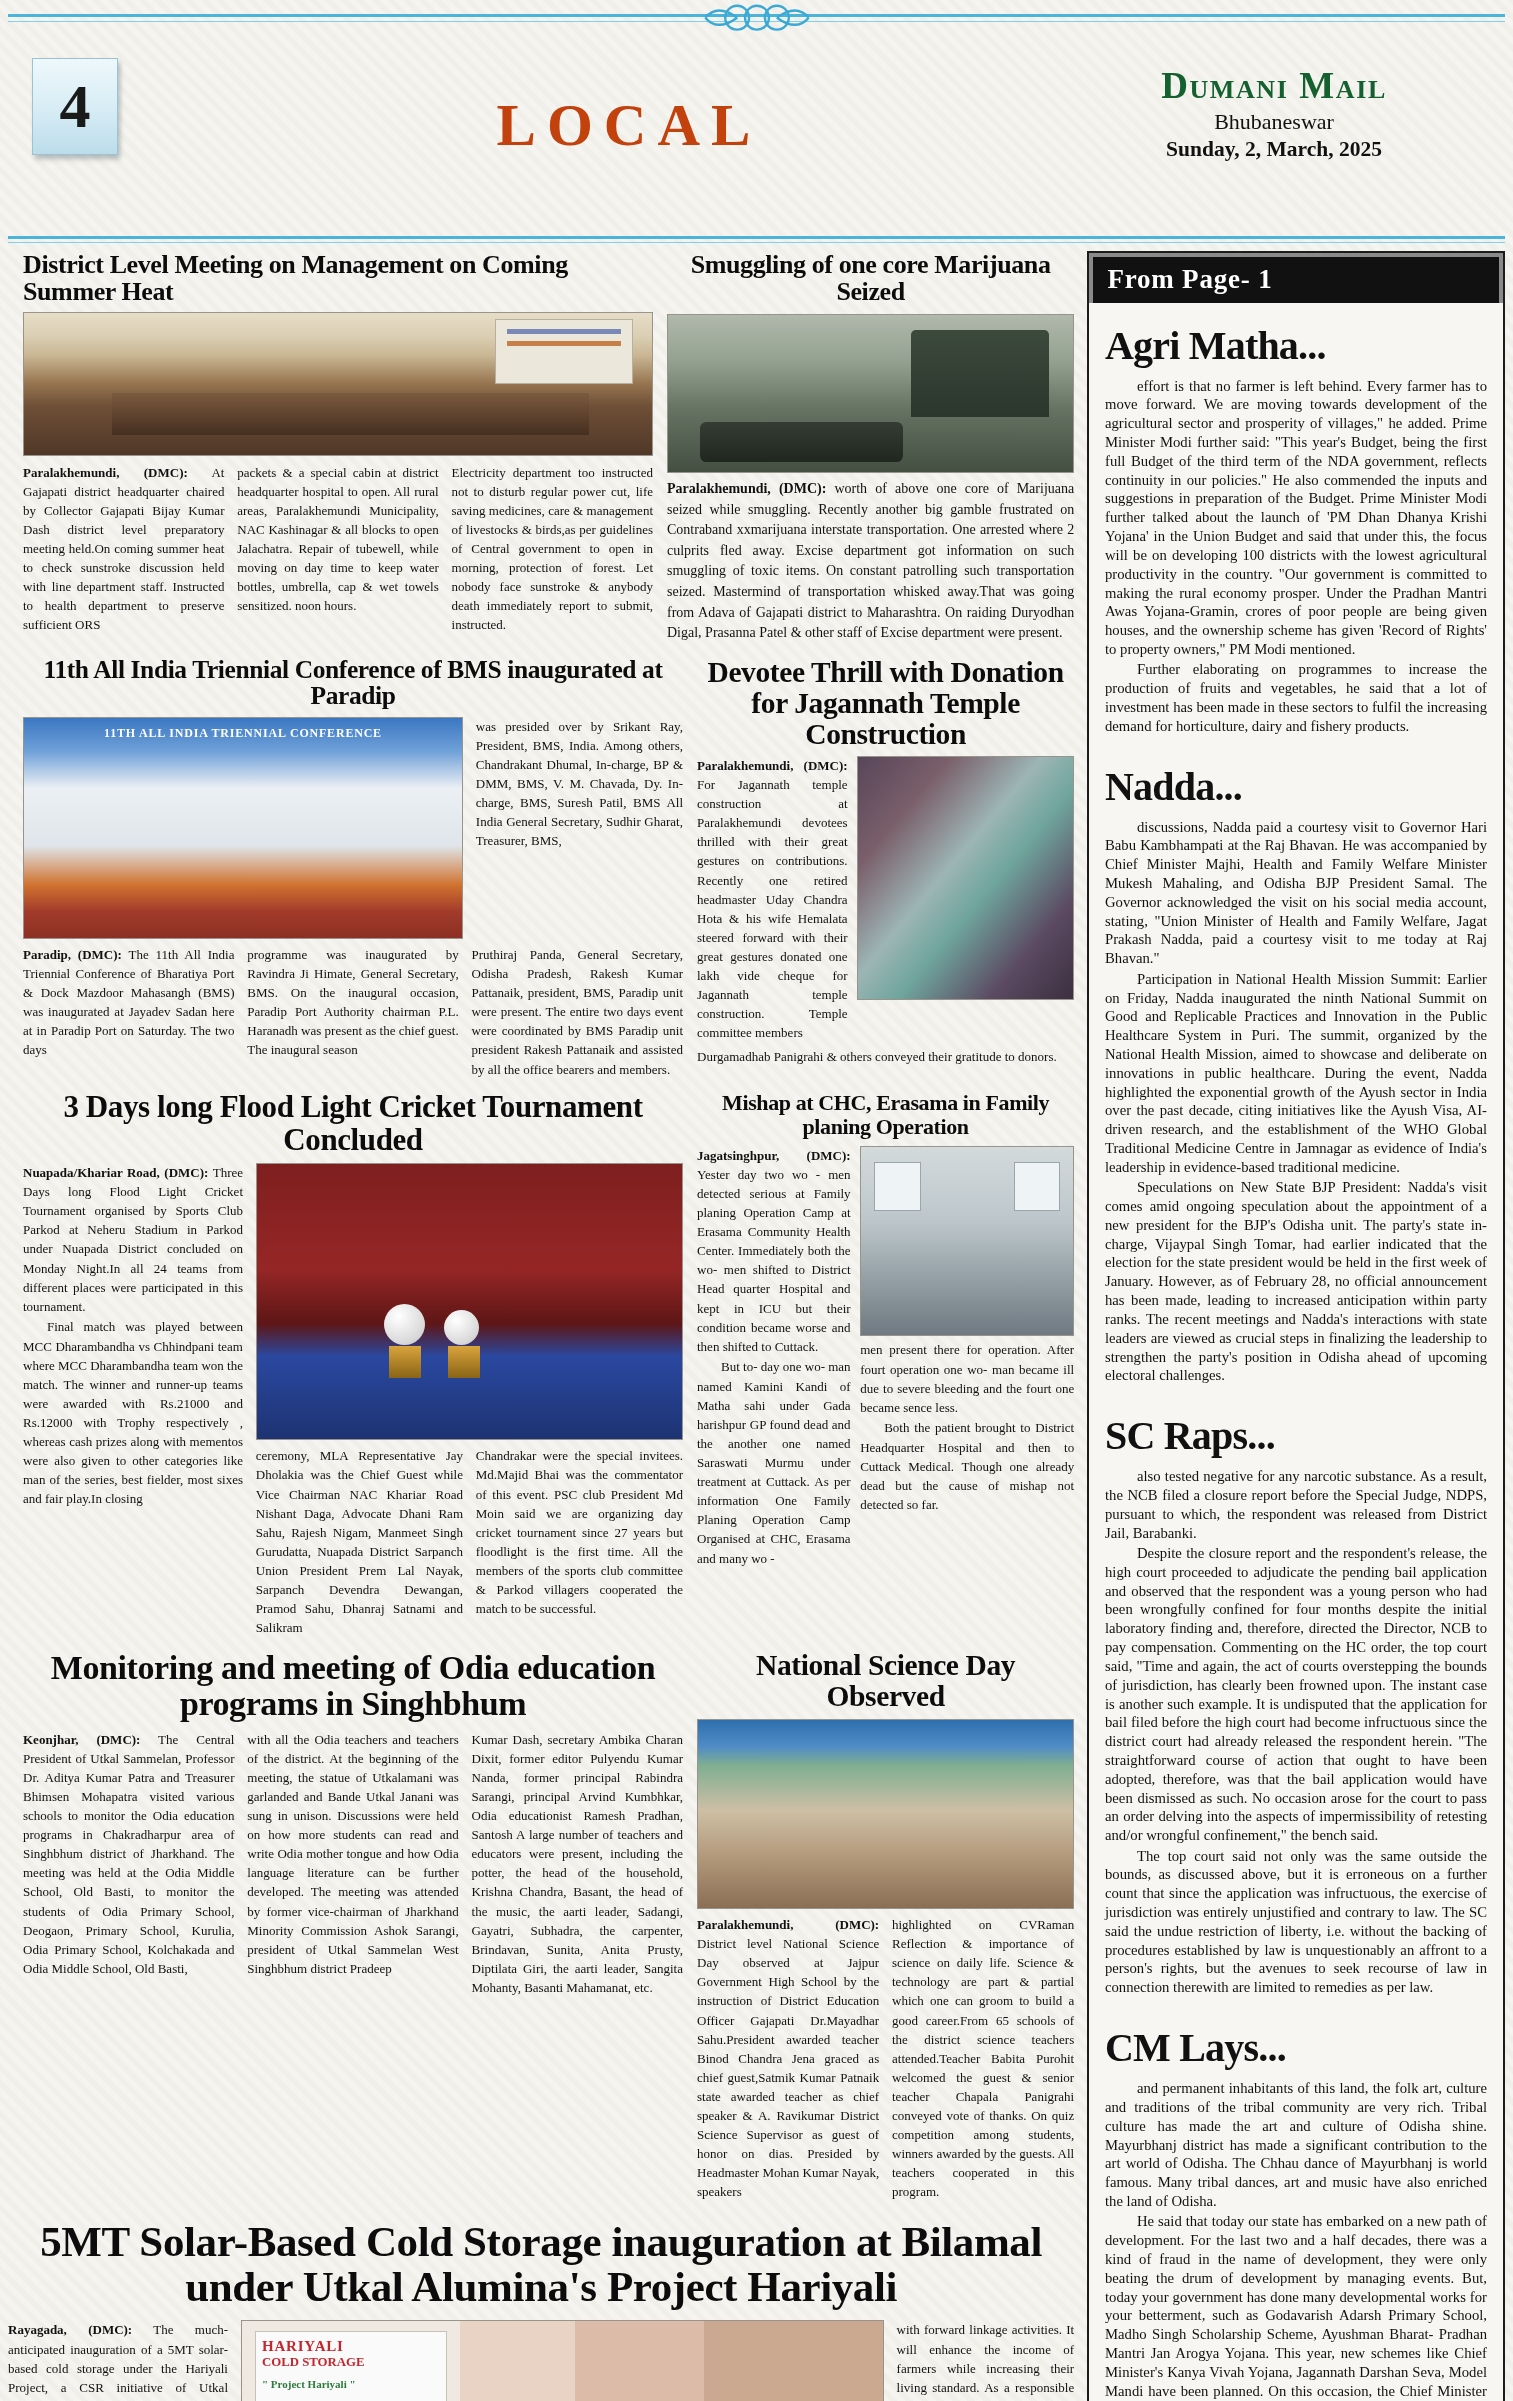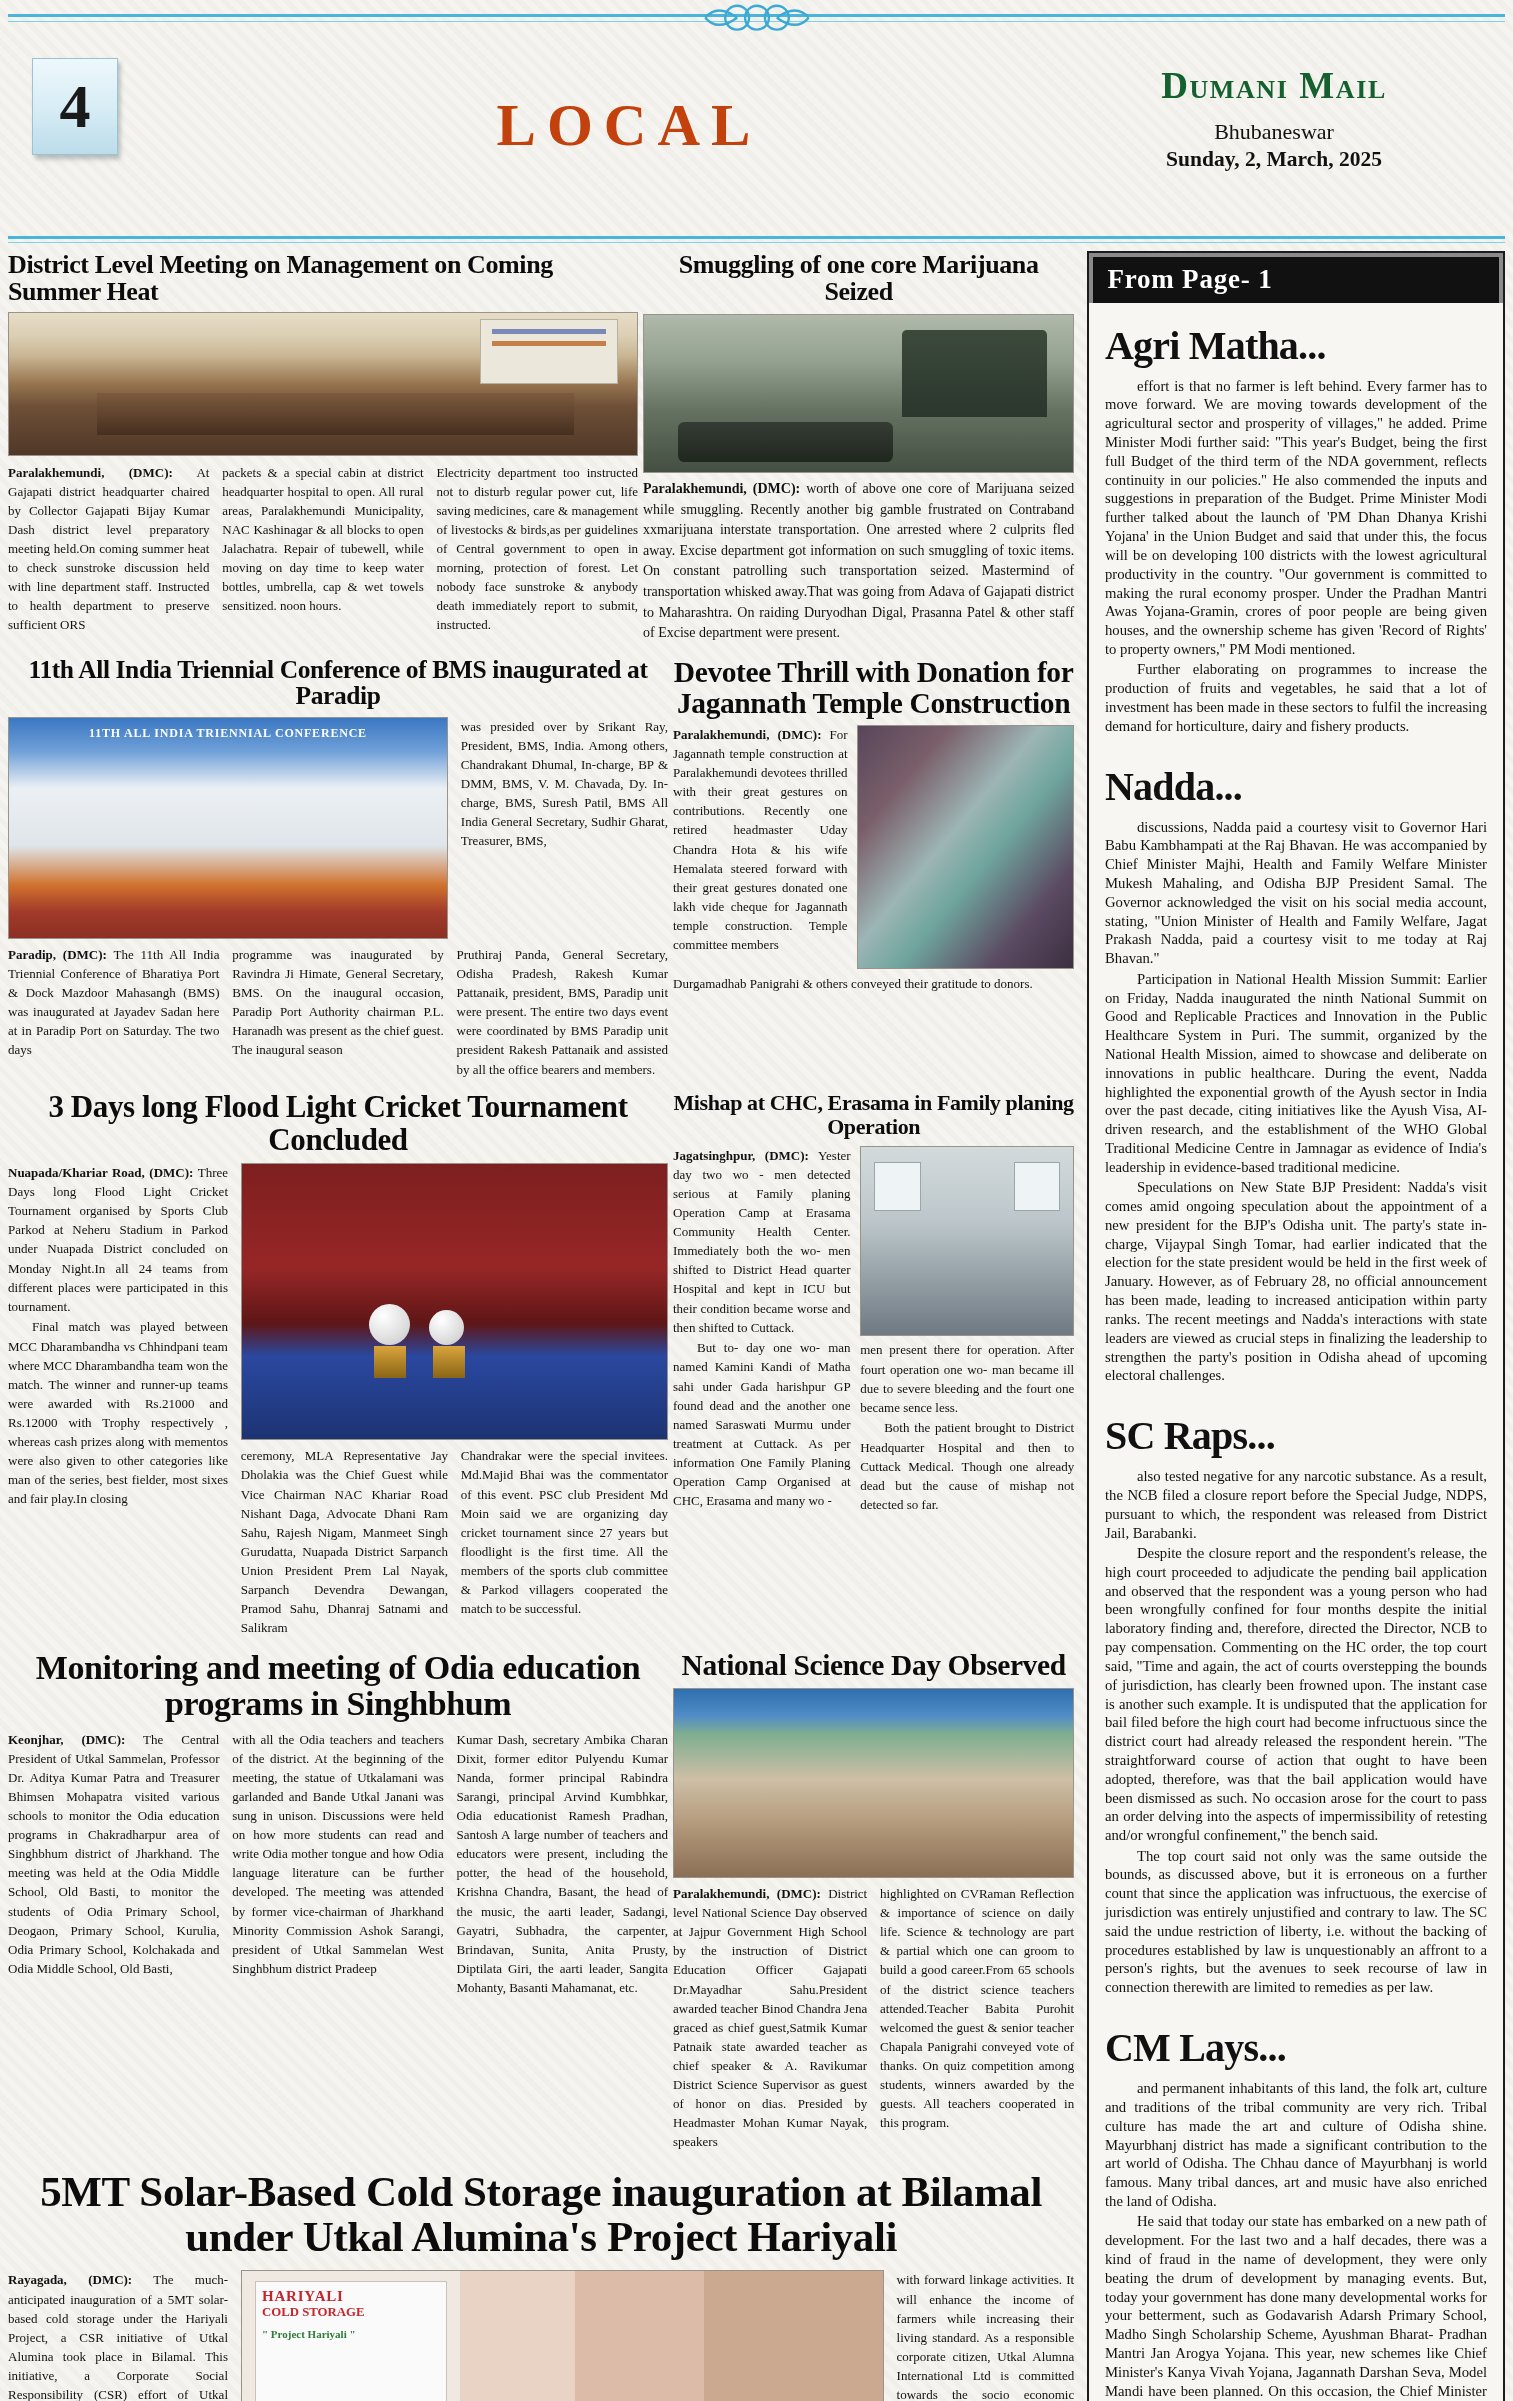--- a/index.html
+++ b/index.html
@@ -23,28 +23,28 @@
     border:1.6px solid #9cc3d4; box-shadow:3.2px 4px 4.8px rgba(60,80,90,.35);
     display:flex; align-items:center; justify-content:center;
   }
   .pagenum { font-size:62px; font-weight:bold; color:#1a1a1a; }
   .section-title {
     text-align:center; font-size:59px; letter-spacing:11px; font-weight:bold;
     color:#c2410c; padding-top:48px; font-family:"Liberation Serif", serif;
   }
   .mast-right { text-align:center; padding-top:21px; }
   .paper-name { font-variant:small-caps; font-weight:bold; font-size:37px; color:#14602f; letter-spacing:1.6px; }
-  .mast-city { font-size:22px; margin-top:12px; }
+  .mast-city { font-size:22px; margin-top:2px; }
   .mast-date { font-size:21.5px; font-weight:bold; margin-top:1.6px; }
   .header-rule { border-top:3.2px solid #49b4dc; border-bottom:1.6px solid #7fd0ea; height:7.2px; margin:0 0 8px 0; }
 
   
   .content { display:grid; grid-template-columns:1fr 418px; column-gap:12.8px; align-items:start; }
   .left-zone { display:flex; flex-direction:column; }
-  .row { display:grid; column-gap:5px; margin-bottom:12.8px; }
+  .row { display:grid; column-gap:14px; margin-bottom:12.8px;margin-left:15px; }
   .row-1 { grid-template-columns:630px 1fr; }
   .row-2 { grid-template-columns:660px 1fr; }
 
   
   .hl { font-weight:bold; line-height:1.05; color:#0c0c0c; letter-spacing:-0.4px; }
   .hl-left { text-align:left; }
   .hl-c { text-align:center; }
   .body-txt { font-size:13px; line-height:1.47; text-align:justify; }
   .cols { display:grid; column-gap:12.8px; margin-top:6.4px; }
   .cols-3 { grid-template-columns:1fr 1fr 1fr; }

